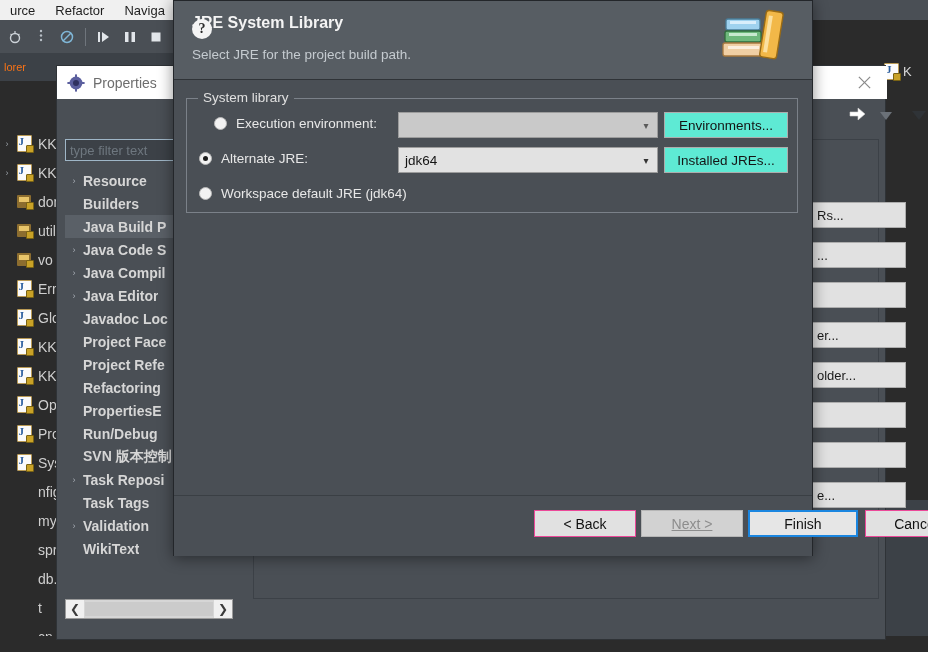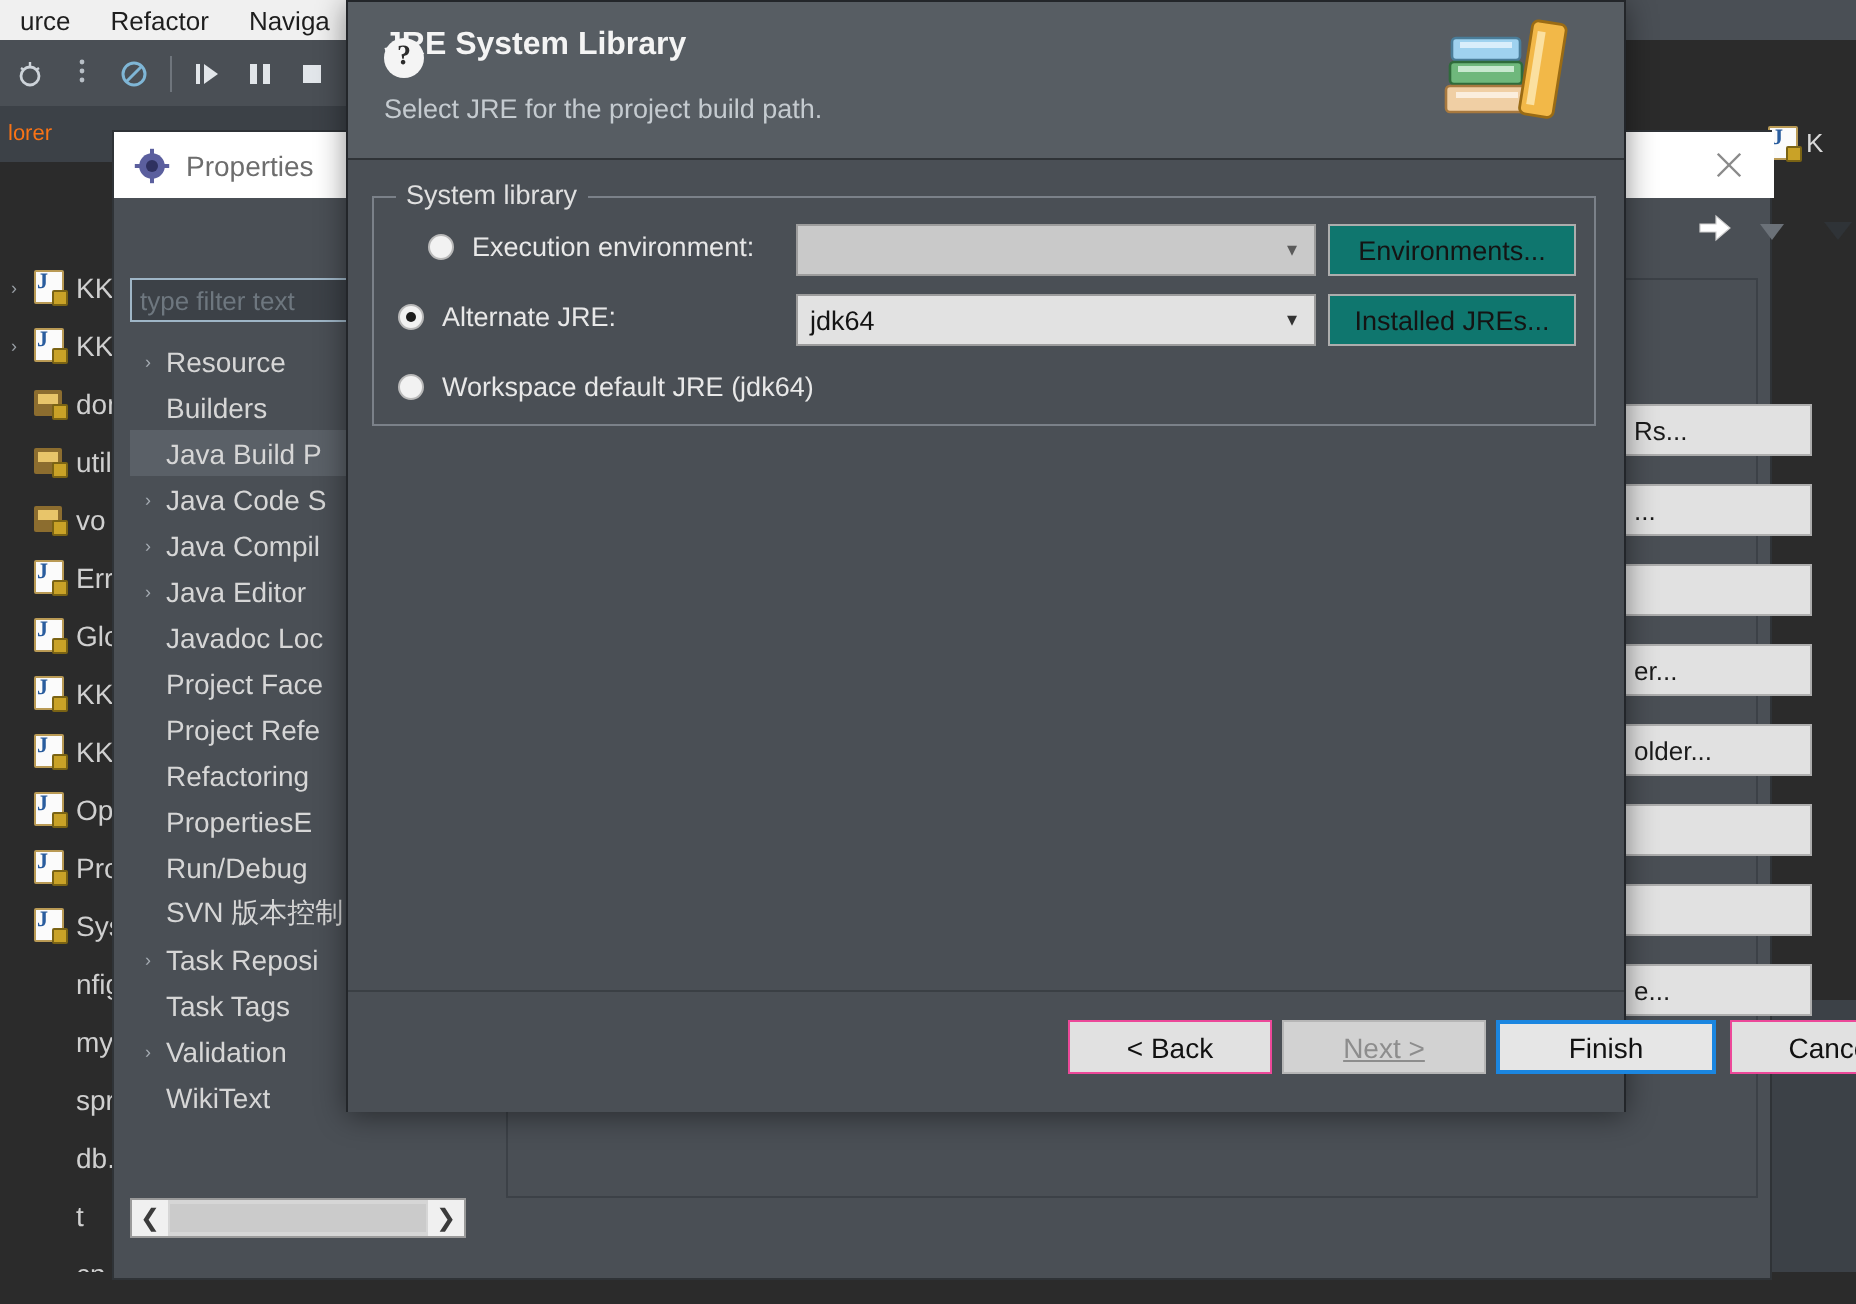--- a/index.html
+++ b/index.html
@@ -73,21 +73,21 @@
   #prop-chev2{position:absolute;left:855px;top:10px;}
 
   #prop-filter-input{position:absolute;left:8px;top:40px;width:120px;height:22px;
     background:#3c4147;border:1px solid #9fb6c7;box-sizing:border-box;
     color:#6e777f;font-size:13px;padding:2px 4px;line-height:18px;overflow:hidden;white-space:nowrap;}
 
   #prop-tree{position:absolute;left:8px;top:70px;width:168px;height:430px;overflow:hidden;}
   .tr-row{height:23px;display:flex;align-items:center;white-space:nowrap;font-size:14px;color:#d6d6d6;}
   .tr-row .tarrow{width:18px;flex:0 0 18px;text-align:center;font-size:9px;color:#a6adb4;}
   .tr-row.sel{background:#5a6067;}
-  .tr-row .tlabel{overflow:hidden;}
+  .tr-row .tlabel{overflow:hidden;font-weight:bold;}
 
   #prop-hscroll{position:absolute;left:8px;top:500px;width:168px;height:20px;
     background:#d6d6d6;border:1px solid #9a9a9a;box-sizing:border-box;display:flex;align-items:center;}
   .sb-btn{width:18px;height:18px;display:flex;align-items:center;justify-content:center;
     background:#f0f0f0;color:#3b3b3b;font-size:12px;flex:0 0 18px;}
   #sb-thumb{flex:1;height:14px;background:#cbcbcb;margin:0 1px;}
 
   #prop-right-pane{position:absolute;left:196px;top:40px;width:626px;height:460px;
     background:#4a4f55;border:1px solid #3c4147;box-sizing:border-box;}
   .rp-btn{position:absolute;width:96px;height:26px;background:#e1e1e1;color:#1a1a1a;
@@ -117,21 +117,21 @@
     border-radius:50%;background:#1c1c1c;}
   .radio-label{margin-left:9px;font-size:13.5px;color:#e8e8e8;white-space:nowrap;}
 
   .combo{position:absolute;height:26px;background:#c9c9c9;border:1px solid #9c9c9c;
     box-sizing:border-box;display:flex;align-items:center;}
   .combo .cval{flex:1;padding-left:6px;font-size:13.5px;color:#141414;white-space:nowrap;overflow:hidden;}
   .combo .cchev{width:22px;display:flex;align-items:center;justify-content:center;color:#5a5a5a;font-size:10px;}
   .combo.enabled{background:#e2e2e2;}
   .combo.enabled .cchev{color:#333;}
 
-  .side-btn{position:absolute;height:26px;background:#0f766e;border:1px solid #adadad;
+  .side-btn{position:absolute;height:26px;background:#5eead4;border:1px solid #adadad;
     box-sizing:border-box;color:#141414;font-size:13.5px;
     display:flex;align-items:center;justify-content:center;white-space:nowrap;}
 
   #jre-footer{position:absolute;left:0;top:494px;width:638px;height:60px;background:#4a4f55;
     border-top:1px solid #3a3f44;}
   #jre-help{position:absolute;left:18px;top:18px;width:20px;height:20px;}
   .wiz-btn{position:absolute;top:509px;height:27px;background:#e1e1e1;border:1px solid #ec4899;
     box-sizing:border-box;color:#111;font-size:14px;display:flex;align-items:center;justify-content:center;}
   #back-button{left:360px;width:102px;}
   #next-button{left:467px;width:102px;background:#d2d2d2;color:#8d8d8d;border-color:#b6b6b6;text-decoration:underline;}

